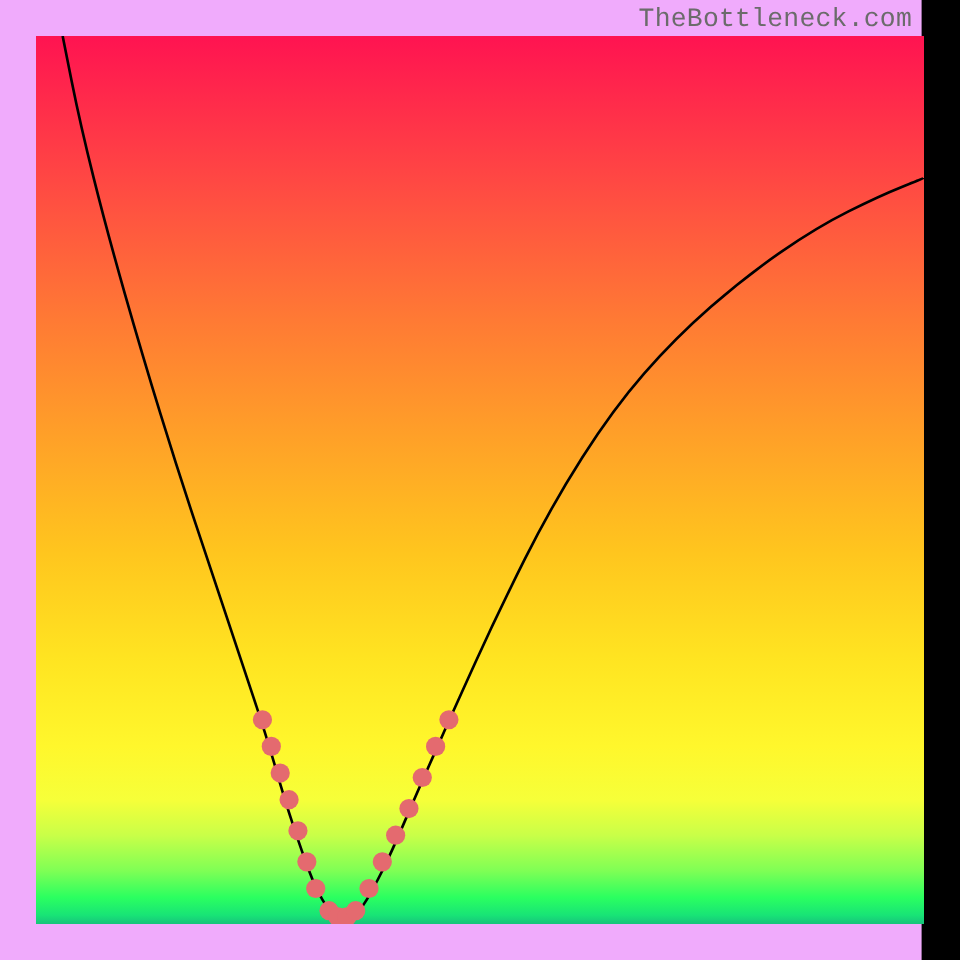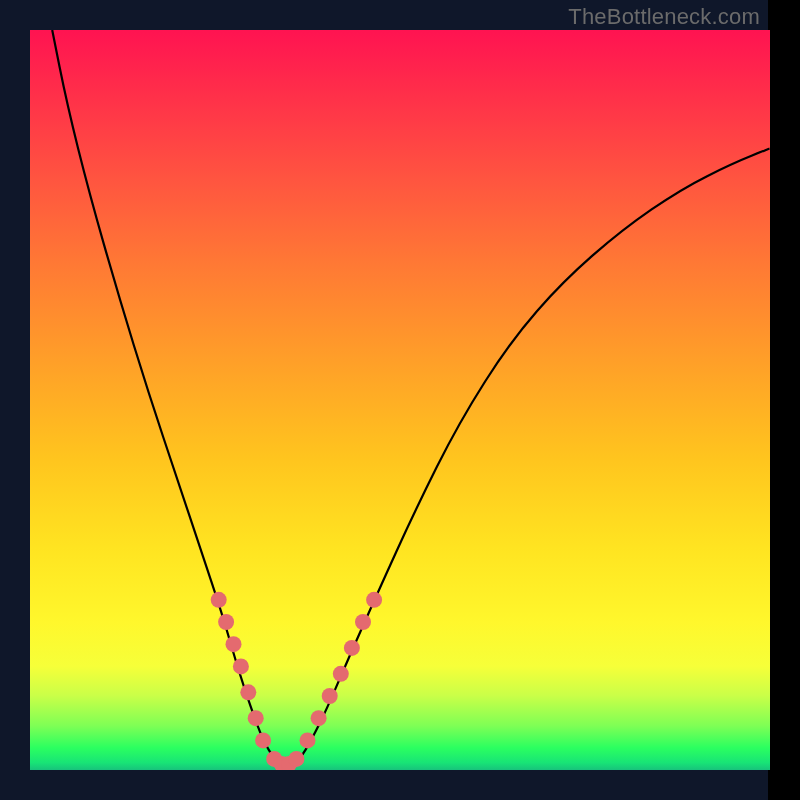--- a/index.html
+++ b/index.html
@@ -8,21 +8,22 @@
     width: 800px;
     height: 800px;
     background: #000;
     font-family: Arial, Helvetica, sans-serif;
     overflow: hidden;
   }
   .frame {
     position: relative;
     width: 768px;
     height: 800px;
-    background: #0f172a;
+    background: #f0abfc;
+    font-family: Liberation Mono, monospace;
   }
   .watermark {
     position: absolute;
     top: 4px;
     right: 8px;
     color: #6b6b6b;
     font-size: 22px;
     font-weight: 500;
     letter-spacing: 0.2px;
     z-index: 10;

